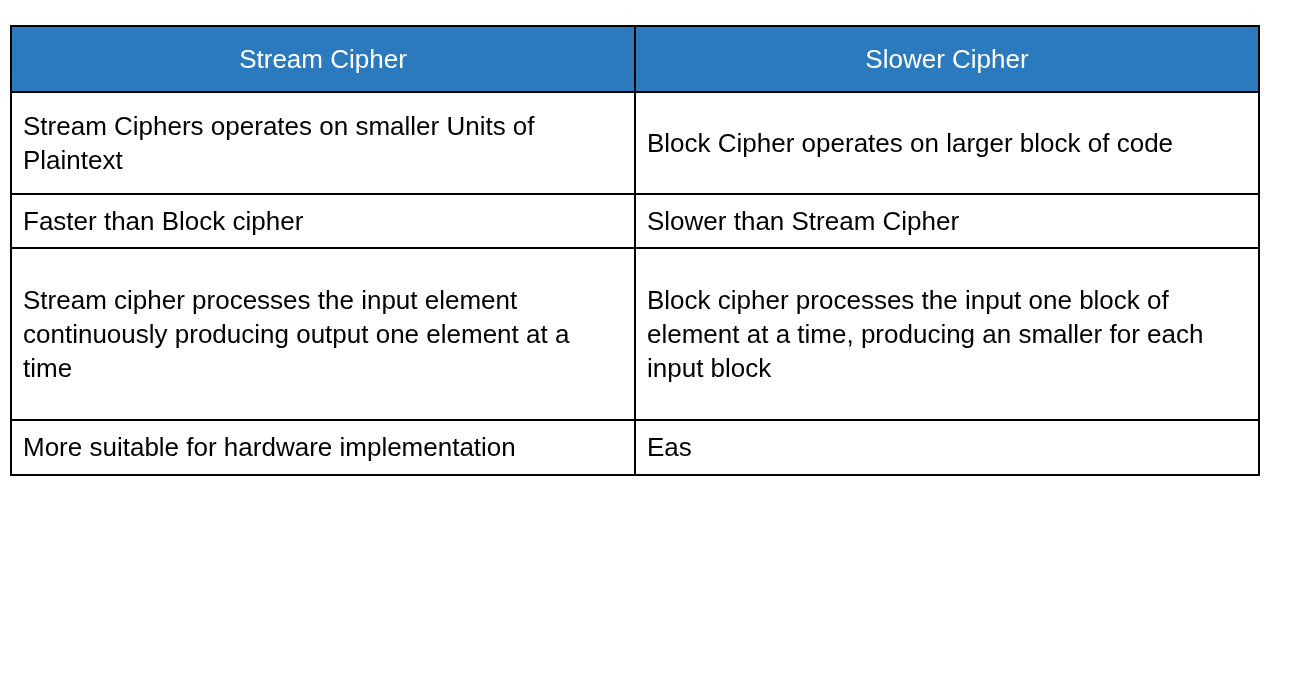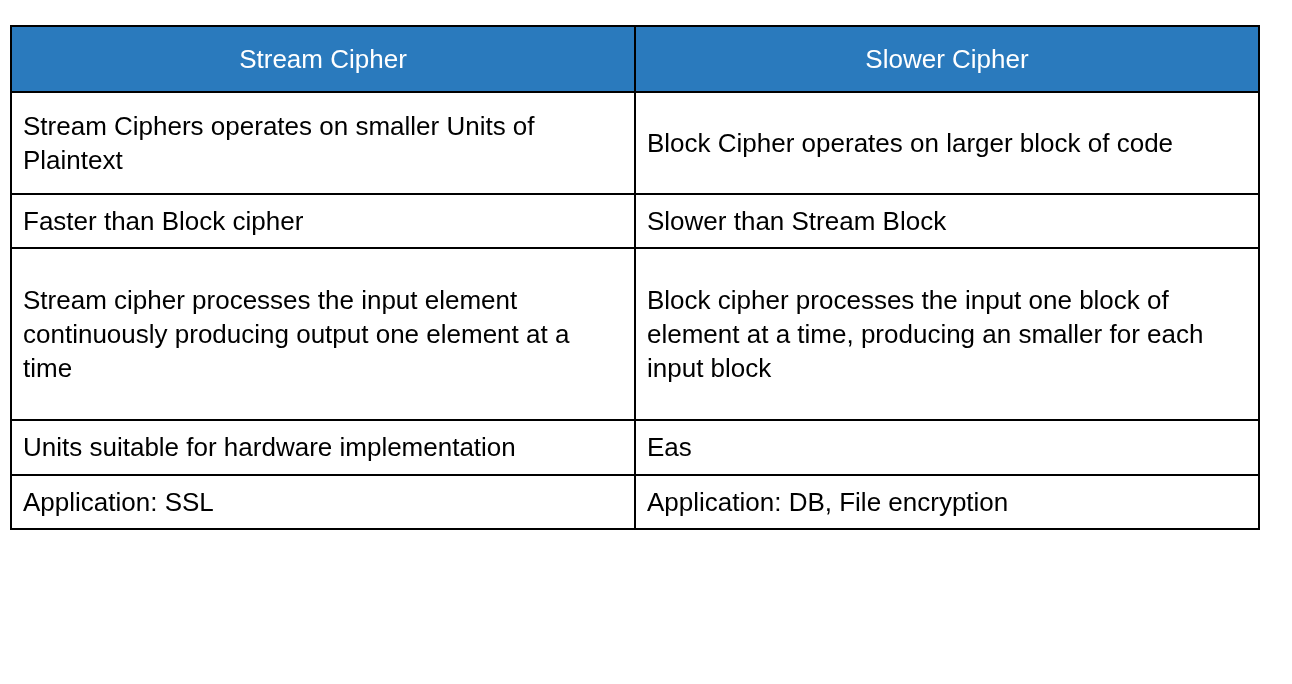--- a/index.html
+++ b/index.html
@@ -83,36 +83,32 @@
 
     <tbody>
 
       <tr class="row-tall">
         <td>Stream Ciphers operates on smaller Units of Plaintext</td>
         <td>Block Cipher operates on larger block of code</td>
       </tr>
 
       <tr class="row-short">
         <td>Faster than Block cipher</td>
-        <td>Slower than Stream Block</td>
+        <td>Slower than Stream Cipher</td>
       </tr>
 
       <tr class="row-tallest">
         <td>Stream cipher processes the input element continuously producing output one element at a time</td>
         <td>Block cipher processes the input one block of element at a time, producing an smaller for each input block</td>
       </tr>
 
 
       <tr class="row-short">
-        <td>Units suitable for hardware implementation</td>
+        <td>More suitable for hardware implementation</td>
         <td>Eas</td>
       </tr>
 
 
-      <tr class="row-short">
-        <td>Application: SSL</td>
-        <td>Application: DB, File encryption</td>
-      </tr>
 
     </tbody>
   </table>
 
 </div>
 
 </body></html>

